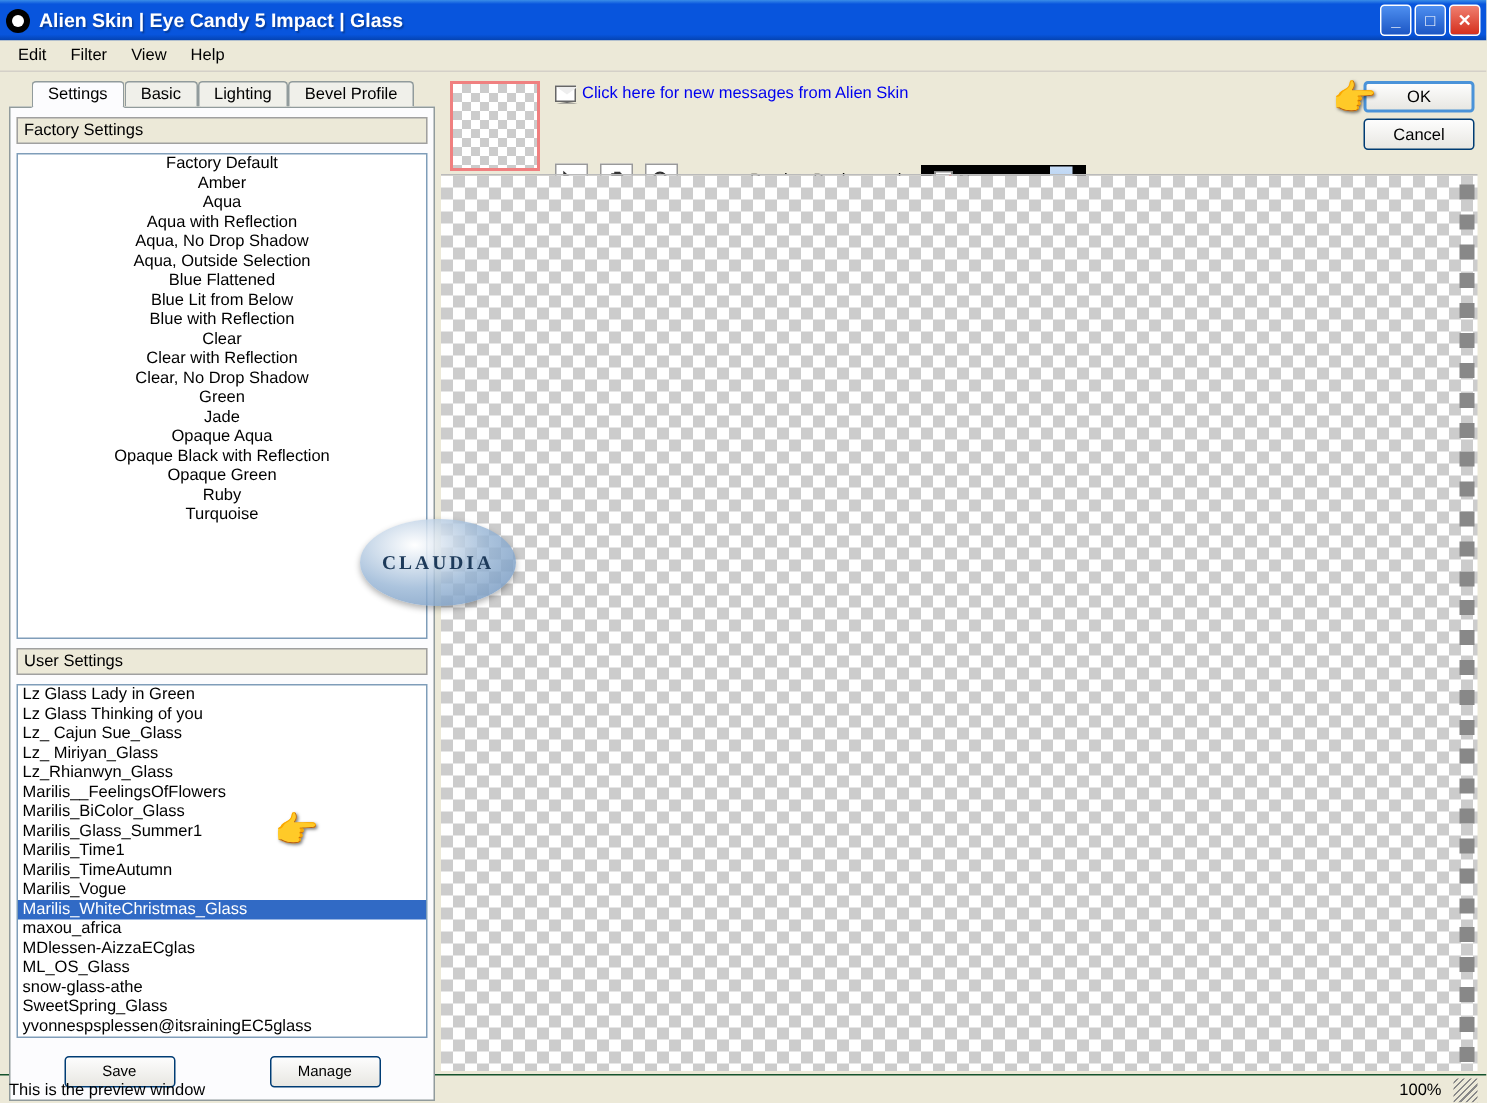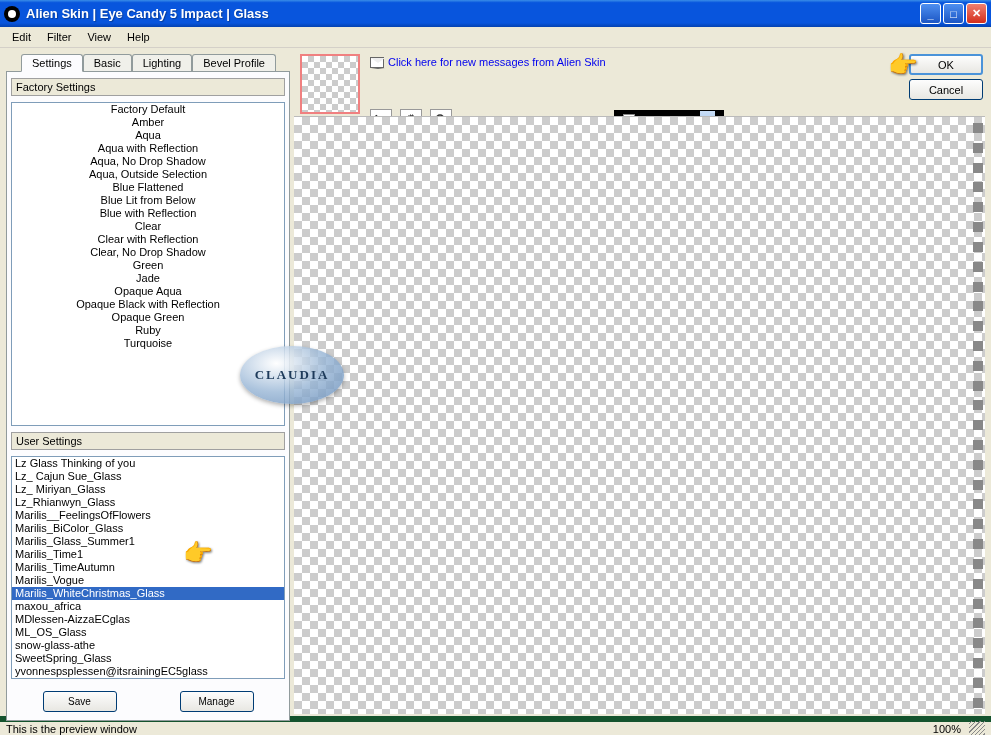--- a/index.html
+++ b/index.html
@@ -53,21 +53,21 @@
 .tool-row { position: absolute; left: 76px; top: 42px; display: flex; align-items: center; gap: 6px; margin-top: 19px; }
 .tool-icon { width: 22px; height: 22px; border: 1px solid #999; background: white; display: flex; align-items: center; justify-content: center; cursor: pointer; margin-right: 2px; }
 .pv-label { margin-left: 40px; margin-right: 4px; }
 .pv-select { width: 110px; height: 20px; border: 7px solid #000000; background: white; display: flex; align-items: center; padding: 0 2px; cursor: pointer; }
 .pv-select-arrow { width: 15px; height: 18px; background: linear-gradient(to bottom, #c8ddf6, #a8c8ee); margin-left: auto; display: flex; align-items: center; justify-content: center; }
 
 .preview-area { flex: 1; margin: 0 6px 2px 0; background-image: repeating-conic-gradient(#ccc 0 25%, #fff 0 50%); background-size: 16px 16px; position: relative; border-top: 1px solid #bbb; }
 .ruler-marks { position: absolute; right: 0; top: 0; bottom: 0; width: 14px; display: flex; flex-direction: column; justify-content: space-between; padding: 6px 0; }
 .ruler-mark { width: 10px; height: 10px; background: #888; margin-left: 2px; }
 
-.statusbar { height: 20px; background: #ece9d8; border-top: 6px solid #14532d; display: flex; align-items: center; padding: 0 6px; }
+.statusbar { height: 20px; background: #ece9d8; border-top: 1px solid #14532d; display: flex; align-items: center; padding: 0 6px; }
 .status-text { flex: 1; }
 .zoom { margin-right: 8px; }
 .grip { width: 16px; height: 16px; background: repeating-linear-gradient(-45deg, transparent, transparent 2px, #888 2px, #888 3px); }
 
 .hand-cursor { position: absolute; font-size: 24px; pointer-events: none; z-index: 100; filter: drop-shadow(1px 1px 1px rgba(0,0,0,0.5)); }
 .hand-ok { right: 73px; top: 3px; }
 .hand-list { left: 183px; top: 539px; }
 
 .watermark { position: absolute; left: 240px; top: 346px; width: 104px; height: 58px; border-radius: 50%; background: radial-gradient(ellipse at 35% 30%, rgba(255,255,255,0.9), rgba(151,181,213,0.8), rgba(108,144,186,0.9)); display: flex; align-items: center; justify-content: center; font-family: Georgia, serif; font-size: 13px; font-weight: bold; letter-spacing: 2px; color: #1d3a5a; z-index: 50; box-shadow: 0 2px 4px rgba(0,0,0,0.3); }
 
@@ -123,20 +123,21 @@
           <div class="list-item">Green</div>
           <div class="list-item">Jade</div>
           <div class="list-item">Opaque Aqua</div>
           <div class="list-item">Opaque Black with Reflection</div>
           <div class="list-item">Opaque Green</div>
           <div class="list-item">Ruby</div>
           <div class="list-item">Turquoise</div>
         </div>
       <div class="list-group-label">User Settings</div>
       <div class="listbox user" id="user-list">
+          <div class="list-item">Lz Glass Lady in Green</div>
           <div class="list-item">Lz Glass Thinking of you</div>
           <div class="list-item">Lz_ Cajun Sue_Glass</div>
           <div class="list-item">Lz_ Miriyan_Glass</div>
           <div class="list-item">Lz_Rhianwyn_Glass</div>
           <div class="list-item">Marilis__FeelingsOfFlowers</div>
           <div class="list-item">Marilis_BiColor_Glass</div>
           <div class="list-item">Marilis_Glass_Summer1</div>
           <div class="list-item">Marilis_Time1</div>
           <div class="list-item">Marilis_TimeAutumn</div>
           <div class="list-item">Marilis_Vogue</div>

